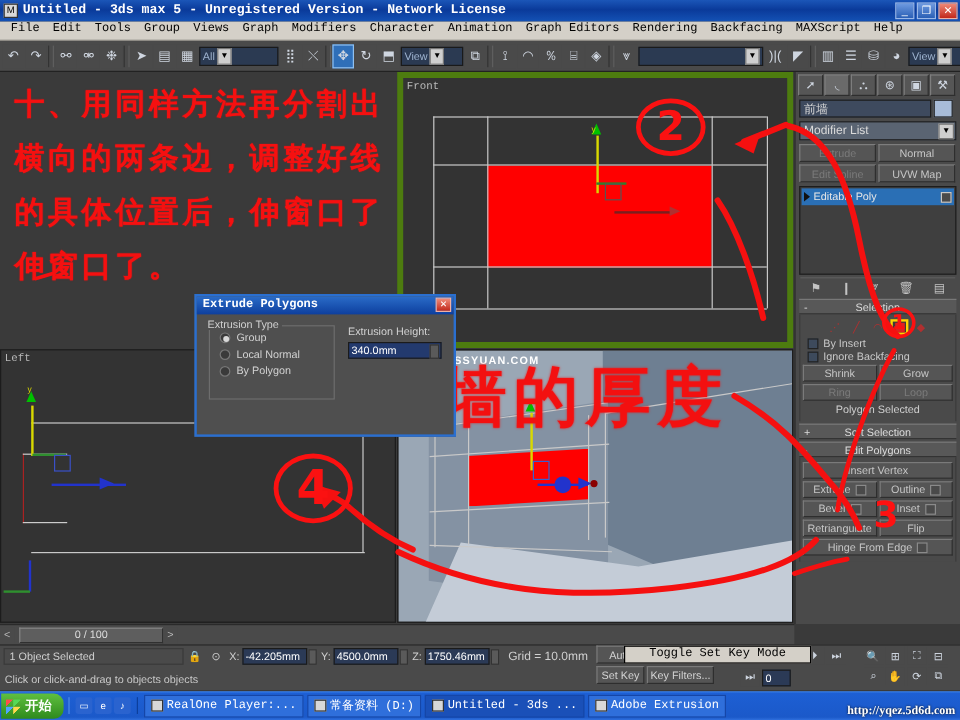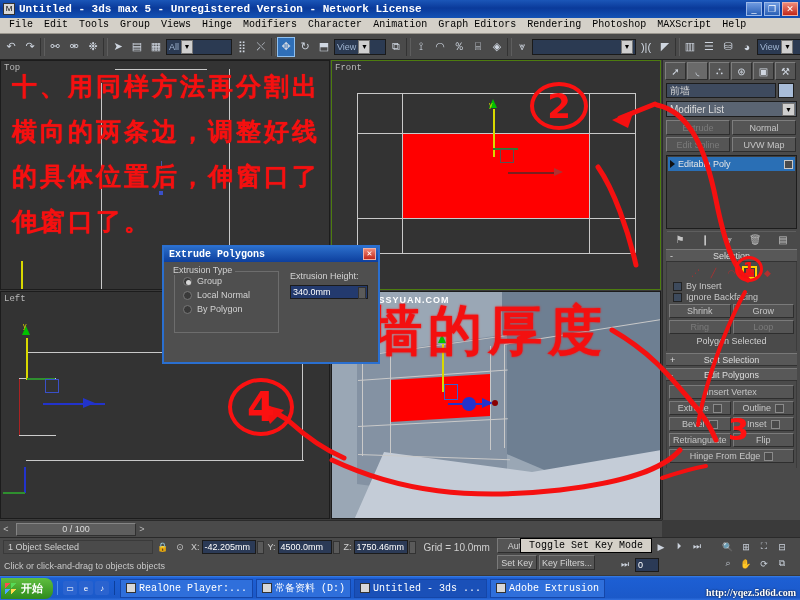--- a/index.html
+++ b/index.html
@@ -60,21 +60,21 @@
     color:#9fb4d0; font-size:9px; display:flex; align-items:center;
     padding:0 2px; flex:0 0 auto;
   }
   .tbcombo .caret{
     width:12px;height:14px;background:#cfcfcf;color:#000;font-size:7px;
     display:flex;align-items:center;justify-content:center;margin-left:2px;border:1px solid #777;
   }
 
   
   .vp{ position:absolute; background:#333333; border:1px solid #1c1c1c; overflow:hidden;}
-  .vp.active{ border:1px solid #4d7c0f;padding-left:19px;}
+  .vp.active{ border:5px solid #4d7c0f;padding-left:19px;}
   .vplabel{
     position:absolute; left:3px; top:2px; color:#b9b9b9; font-size:9px;
     font-family:"Liberation Mono", monospace; z-index:6;
   }
   #vp-top   { left:0;   top:60px;  width:330px; height:230px;}
   #vp-front { left:331px;top:60px;  width:330px; height:230px;}
   #vp-left  { left:0;   top:291px; width:330px; height:228px;}
   #vp-persp { left:331px;top:291px; width:330px; height:228px;}
 
   .wire{ position:absolute; background:#c9c9c9; }
@@ -249,21 +249,21 @@
     display:flex; align-items:center;}
   .prompt{ margin-left:4px; color:#c8c8c8; font-size:9px;}
 
   .animbox{ position:absolute; left:497px; top:537px; width:100px; height:38px;}
   .akbtn{ width:58px;height:15px; background:#555; color:#d4d4d4; font-size:9px;
     border-top:1px solid #7a7a7a;border-left:1px solid #7a7a7a;
     border-right:1px solid #2e2e2e;border-bottom:1px solid #2e2e2e;
     display:flex;align-items:center;justify-content:center;}
   .tooltip{ position:absolute; left:520px; top:538px; background:#d4d0c8;
     border:1px solid #000; color:#000; font-size:10px;
-    font-family:"Liberation Mono", monospace; padding:1px 8px; z-index:70;}
+    font-family:"Liberation Mono", monospace; padding:1px 20px; z-index:70;}
   .navicons{ position:absolute; left:625px; top:537px; width:175px; height:38px;}
   .nrow{ display:flex; gap:2px; padding:2px 0 0 2px;}
   .nico{ width:16px;height:15px; background:#4a4a4a; color:#cdd4de; font-size:9px;
     display:flex;align-items:center;justify-content:center;}
   .frmfield{ width:24px;height:14px;background:#2b3a56;border:1px solid #1b1b1b;
     color:#fff;font-size:9px;display:flex;align-items:center;padding-left:2px;}
 
   
   .taskbar{
     position:absolute; left:0; top:576px; width:800px; height:24px;
@@ -312,27 +312,27 @@
       <div class="wbtn close">✕</div>
     </div>
   </div>
 
   <div class="menubar">
     <div class="mi">File</div>
     <div class="mi">Edit</div>
     <div class="mi">Tools</div>
     <div class="mi">Group</div>
     <div class="mi">Views</div>
-    <div class="mi">Hinge</div>
+    <div class="mi">Graph</div>
     <div class="mi">Modifiers</div>
     <div class="mi">Character</div>
     <div class="mi">Animation</div>
     <div class="mi">Graph Editors</div>
     <div class="mi">Rendering</div>
-    <div class="mi">Photoshop</div>
+    <div class="mi">Backfacing</div>
     <div class="mi">MAXScript</div>
     <div class="mi">Help</div>
   </div>
 
   <div class="toolbar">
     <div class="tb">↶</div>
     <div class="tb">↷</div>
     <div class="tbsep"></div>
     <div class="tb">⚯</div>
     <div class="tb">⚮</div>
@@ -375,32 +375,20 @@
     <div class="tb">☰</div>
     <div class="tb">⛁</div>
     <div class="tb">◕</div>
     <div class="tbcombo" style="width:48px">
       <span>View</span>
       <div class="caret">▼</div>
     </div>
 
   </div>
 
-  <div class="vp" id="vp-top">
-    <div class="vplabel">Top</div>
-
-    <div class="wire hline" style="left:114px;top:8px;width:92px;"></div>
-    <div class="wire vline" style="left:100px;top:22px;height:218px;"></div>
-    <div class="wire vline" style="left:228px;top:8px;height:232px;"></div>
-
-    <div class="wire vline" style="left:160px;top:100px;height:8px;background:#4455aa;"></div>
-    <div style="position:absolute;left:158px;top:130px;width:4px;height:4px;background:#3a50c8;"></div>
-    <div class="giz-y" style="left:20px;top:200px;height:30px;background:#d9d900;"></div>
-    <div class="giz-x" style="left:20px;top:228px;width:22px;background:#b03030;"></div>
-  </div>
 
   <div class="vp active" id="vp-front">
     <div class="vplabel">Front</div>
     <div class="redpoly" style="left:70px;top:73px;width:187px;height:85px;"></div>
 
     <div class="wire hline" style="left:25px;top:32px;width:278px;"></div>
     <div class="wire hline" style="left:25px;top:72px;width:278px;"></div>
     <div class="wire hline" style="left:25px;top:157px;width:278px;"></div>
     <div class="wire hline" style="left:25px;top:192px;width:278px;"></div>
     <div class="wire vline" style="left:25px;top:32px;height:160px;"></div>

